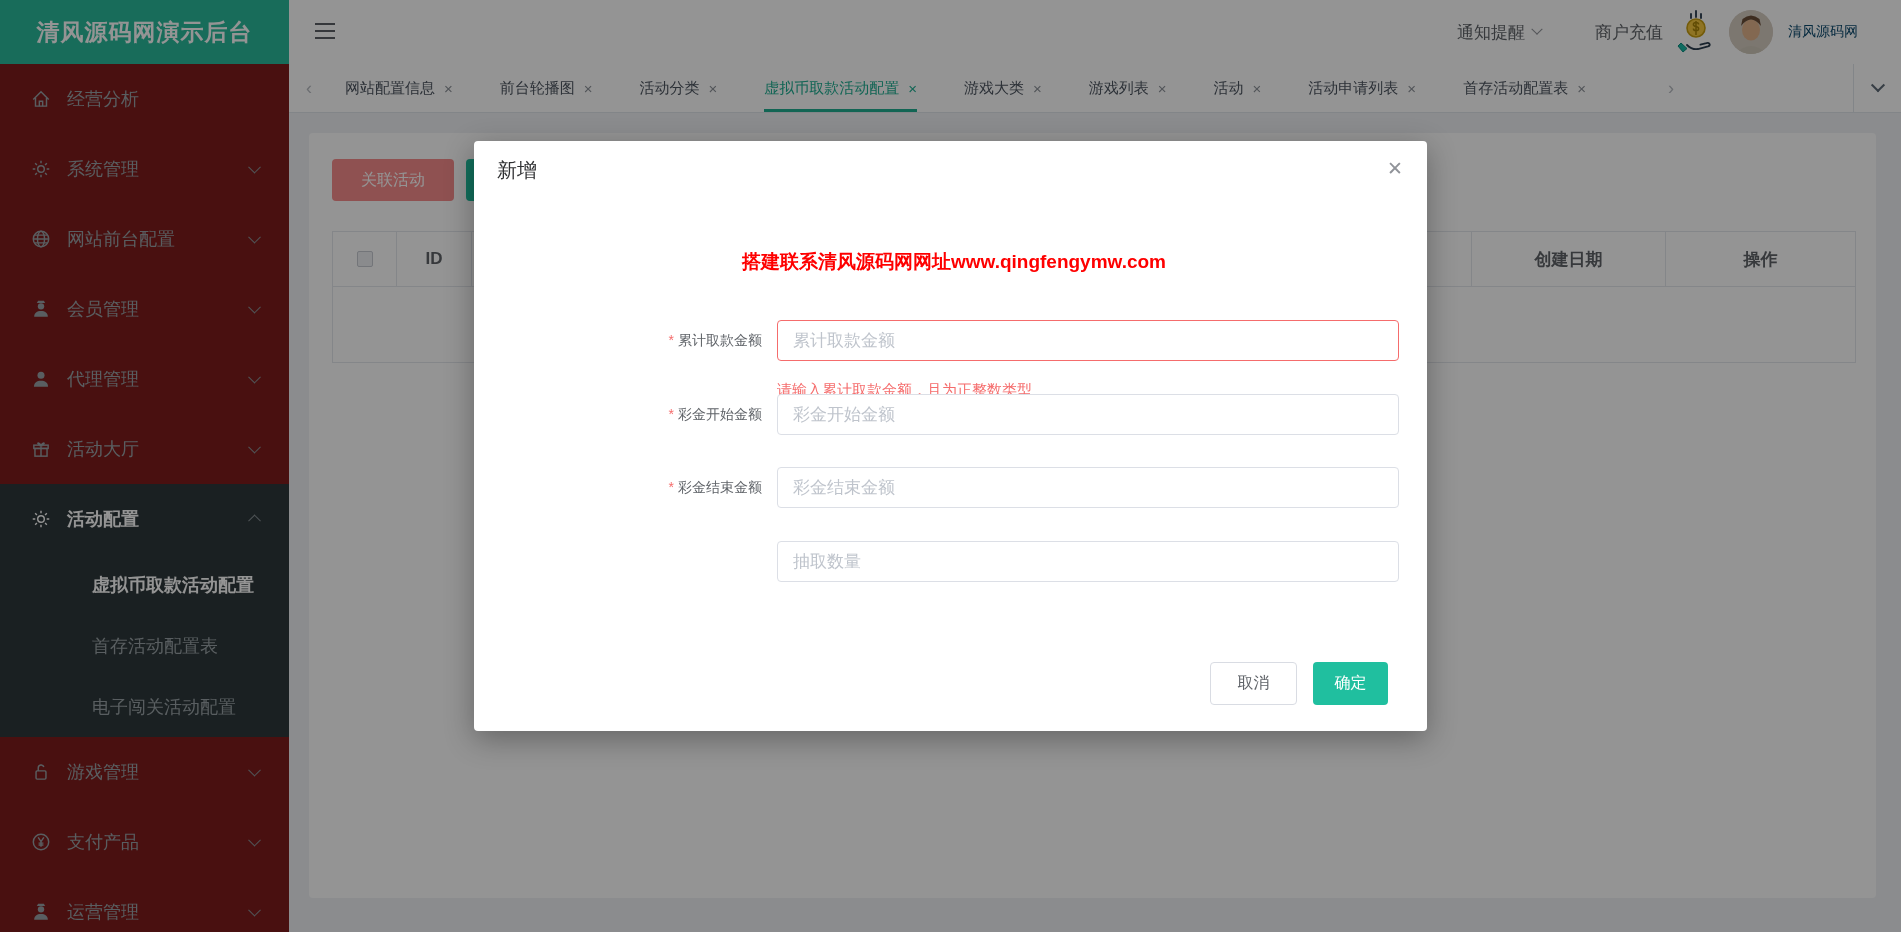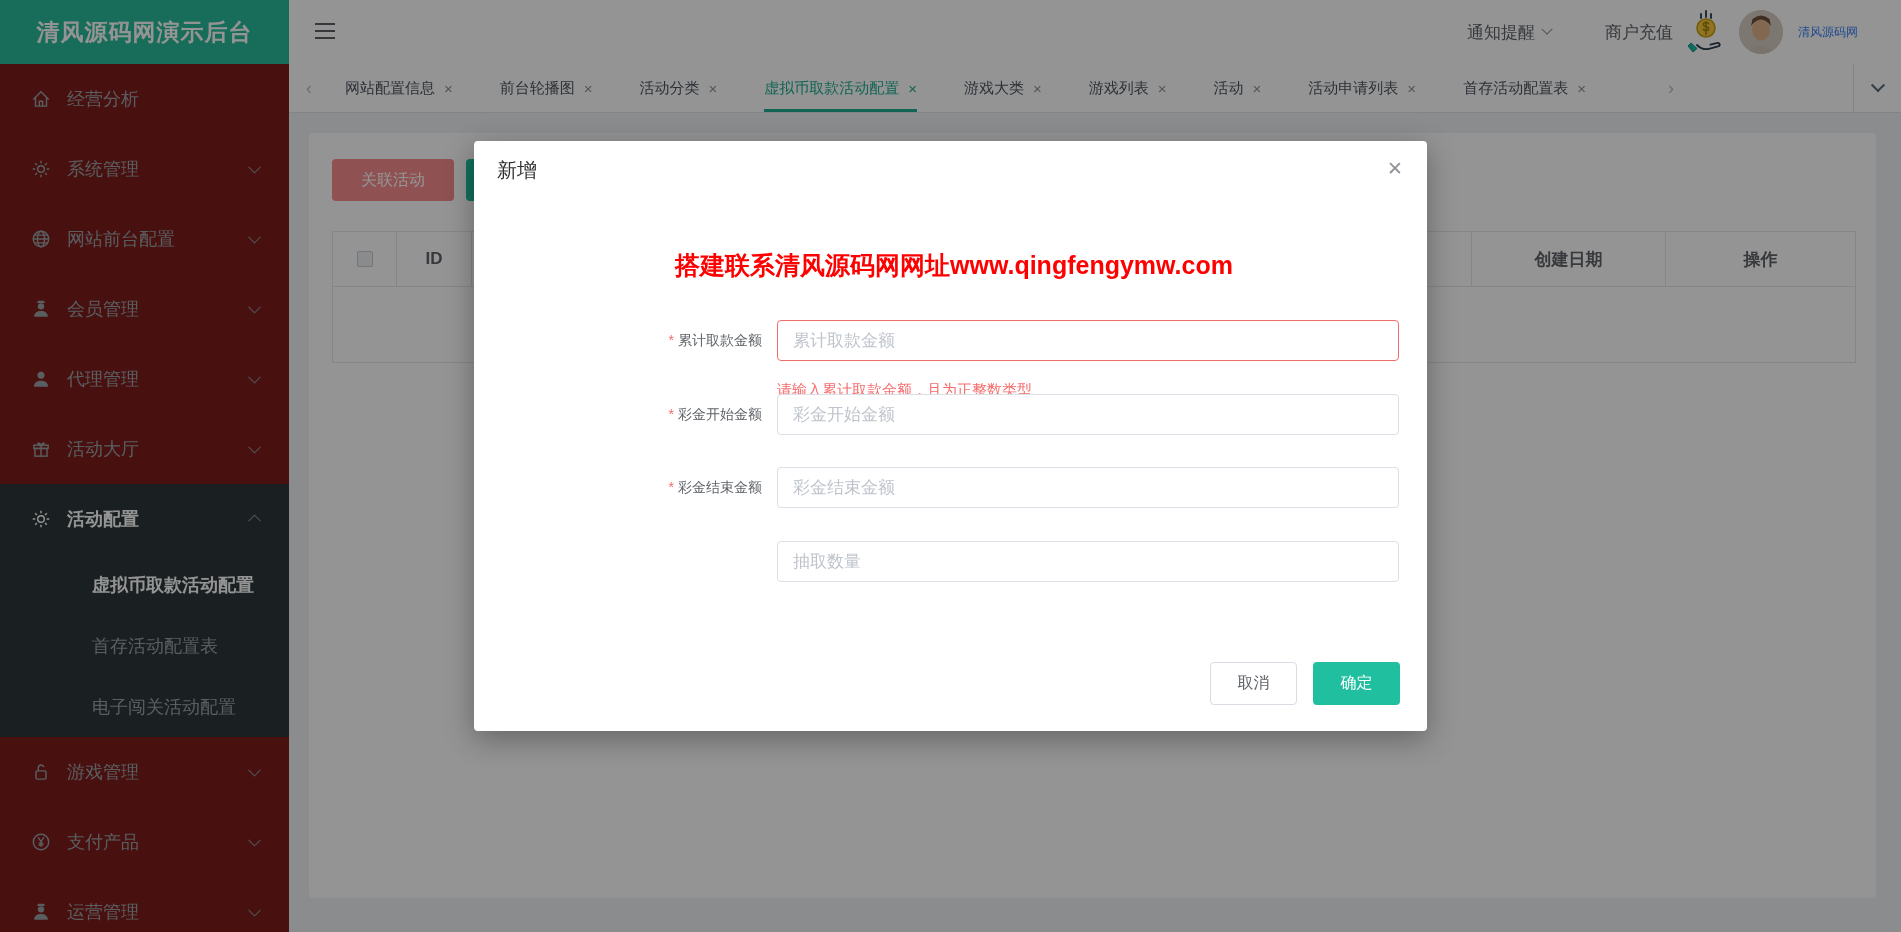--- a/index.html
+++ b/index.html
@@ -30,21 +30,21 @@
   #hamburger span{display:block;width:20px;height:2px;background:#5c6066;margin:0 0 5px 0;}
   #header-right{position:absolute;right:43px;top:0;height:64px;display:flex;align-items:center;}
   .hdr-text{font-size:17px;color:#5f6368;white-space:nowrap;}
   .hdr-caret{display:inline-block;width:8px;height:8px;border-right:1.6px solid #909399;
              border-bottom:1.6px solid #909399;transform:rotate(45deg) translate(-2px,-2px);margin-left:8px;}
   #notify{display:flex;align-items:center;margin-right:54px;cursor:pointer;}
   #recharge{display:flex;align-items:center;margin-right:12px;cursor:pointer;}
   #coin-wrap{width:42px;height:48px;margin-right:12px;}
   #avatar{width:44px;height:44px;border-radius:50%;overflow:hidden;margin-right:15px;cursor:pointer;
           background:#d6cdc2;}
-  #username{font-size:12px;color:#3b82f6;}
+  #username{font-size:14px;color:#0c4a6e;}
 
   
   #tabbar{position:absolute;left:289px;top:64px;right:0;height:49px;background:#fff;
           border-bottom:1px solid #e1e5ea;z-index:1;display:flex;align-items:stretch;}
   .tab-scroll{width:40px;display:flex;align-items:center;justify-content:center;
               color:#b8bcc2;font-size:18px;cursor:pointer;}
   #tabs{display:flex;align-items:stretch;gap:47px;padding-left:16px;}
   .tab{display:flex;align-items:center;font-size:15px;color:#4d5560;cursor:pointer;
        border-bottom:3px solid transparent;padding-top:3px;white-space:nowrap;}
   .tab .tab-close{margin-left:9px;font-size:15px;color:#8d9299;}
@@ -74,35 +74,35 @@
 
   
   #mask{position:absolute;inset:0;background:rgba(0,0,0,0.42);z-index:10;}
 
   
   #modal{position:absolute;left:474px;top:141px;width:953px;height:590px;background:#fff;
          border-radius:4px;box-shadow:0 8px 30px rgba(0,0,0,.32);z-index:20;}
   #modal-title{position:absolute;left:23px;top:16px;font-size:20px;color:#303133;}
   #modal-close{position:absolute;right:24px;top:18px;font-size:19px;color:#909399;cursor:pointer;line-height:1;}
   #promo{position:absolute;left:20px;right:13px;top:108px;text-align:center;
-         font-size:25px;font-weight:bold;color:#fe0000;}
+         font-size:19px;font-weight:bold;color:#fe0000;}
   .frow{position:absolute;left:0;width:100%;height:41px;}
   .flabel{position:absolute;left:0;width:288px;text-align:right;line-height:41px;
           font-size:14px;color:#5f6368;}
   .req{color:#f56c6c;margin-right:4px;}
   .finput{position:absolute;left:303px;width:622px;height:41px;border:1px solid #dcdfe6;border-radius:4px;
           padding:0 15px;font-size:17px;color:#303133;outline:none;background:#fff;
           font-family:"Liberation Sans","DejaVu Sans",sans-serif;}
   .finput::placeholder{color:#bfc4cc;opacity:1;}
   .finput.error{border-color:#f56c6c;}
   #ferror{position:absolute;left:303px;top:240px;font-size:15px;color:#f56c6c;}
   #row1{top:179px;} #row2{top:253px;} #row3{top:326px;} #row4{top:400px;}
   #btn-cancel{position:absolute;left:736px;top:521px;width:87px;height:43px;background:#fff;
               border:1px solid #d9dce3;border-radius:4px;font-size:16px;color:#5f6368;cursor:pointer;}
-  #btn-confirm{position:absolute;left:839px;top:521px;width:87px;height:43px;background:#20bf9f;
+  #btn-confirm{position:absolute;left:839px;top:521px;width:75px;height:43px;background:#20bf9f;
                border:none;border-radius:4px;font-size:16px;color:#fff;cursor:pointer;}
 </style>
 </head>
 <body>
 
 <div id="page">
 
   <aside id="sidebar">
     <div id="logo">清风源码网演示后台</div>
 

